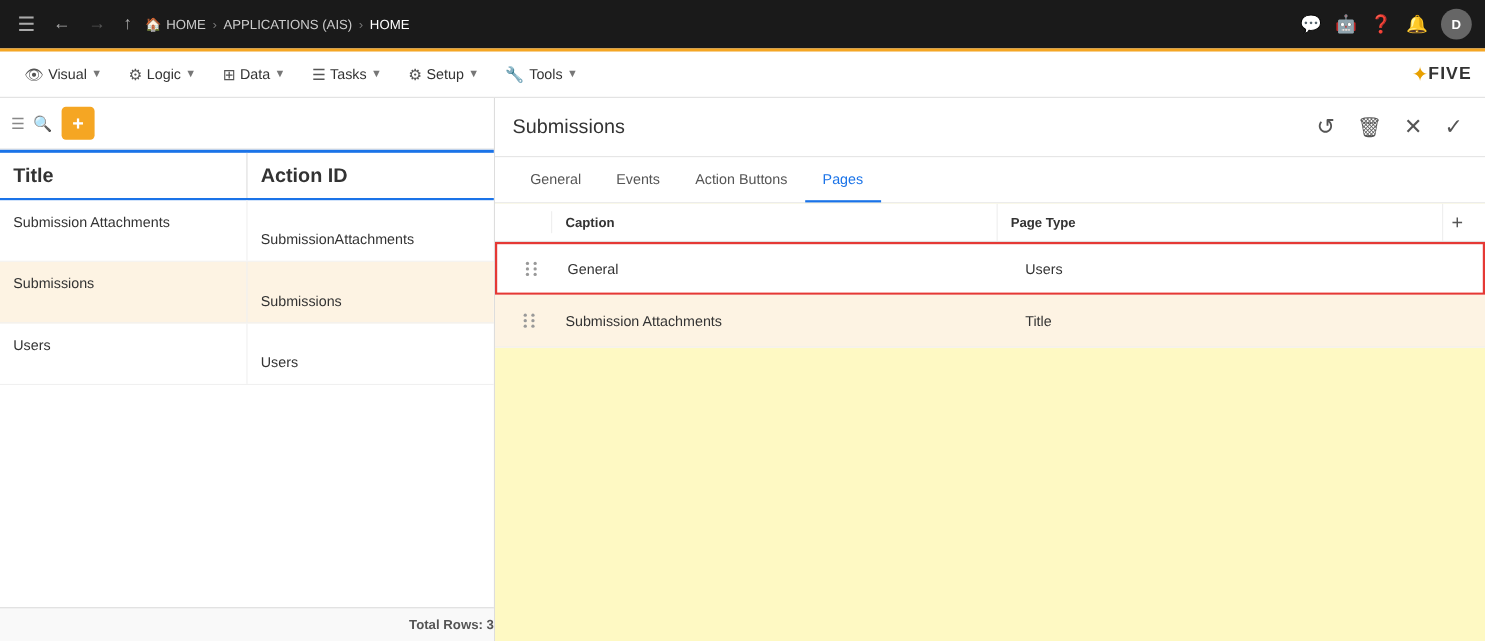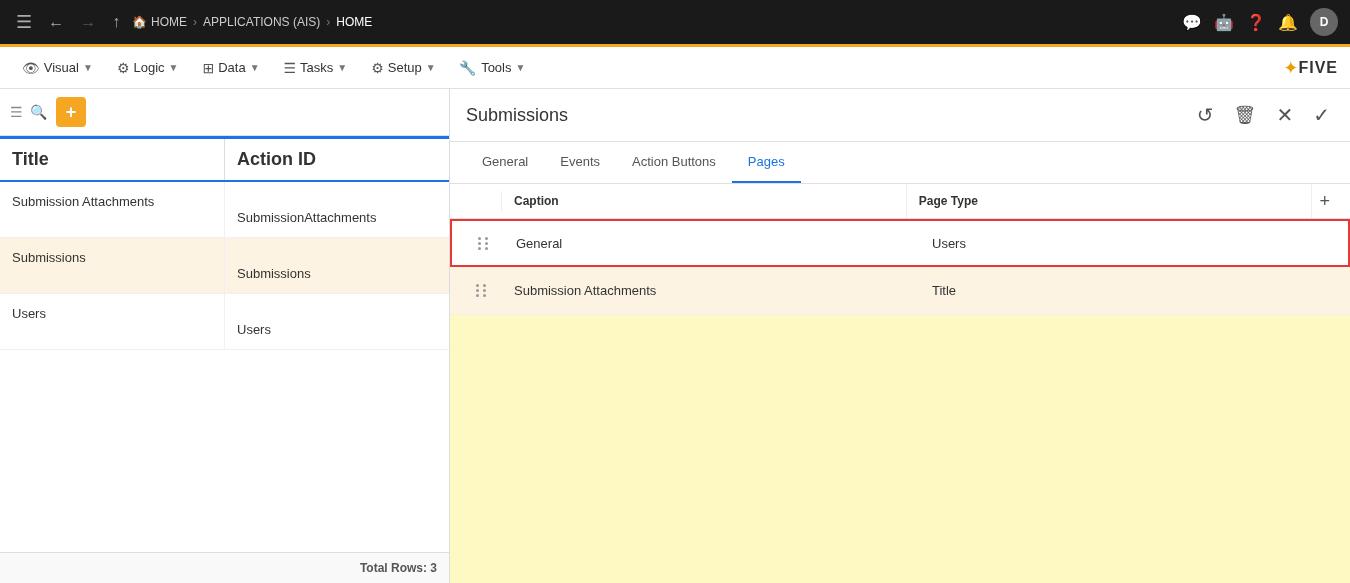--- a/index.html
+++ b/index.html
@@ -55,21 +55,21 @@
     .add-btn { background: #f5a623; color: #fff; border: none; width: 30px; height: 30px; border-radius: 4px; cursor: pointer; font-size: 18px; display: flex; align-items: center; justify-content: center; font-weight: bold; }
 
     .left-table { flex: 1; overflow: auto; }
     .left-table-header { display: flex; background: #fff; border-bottom: 2px solid #1a73e8; }
     .left-col-header { padding: 10px 12px; font-weight: 600; font-size: 18px; color: #333; flex: 1; border-right: 1px solid #ddd; }
     .left-col-header:last-child { border-right: none; }
     .left-table-row { display: flex; border-bottom: 1px solid #f0f0f0; cursor: pointer; }
     .left-table-row.active { background: #fdf3e3; }
     .left-cell { padding: 12px 12px; flex: 1; font-size: 13px; color: #333; border-right: 1px solid #f0f0f0; }
     .left-cell:last-child { border-right: none; margin-top: 16px; }
-    .total-rows { padding: 8px 12px; font-size: 12px; color: #555; font-weight: 600; text-align: right; border-top: 1px solid #ddd; background: #f9f9f9; }
+    .total-rows { padding: 8px 0; font-size: 12px; color: #555; font-weight: 600; text-align: right; border-top: 1px solid #ddd; background: #f9f9f9; }
 
     
     .right-panel { flex: 1; display: flex; flex-direction: column; background: #f5f5f5; }
     .right-header { display: flex; align-items: center; background: #fff; padding: 10px 16px; border-bottom: 1px solid #e0e0e0; }
     .right-title { font-size: 18px; font-weight: 500; color: #333; flex: 1; }
     .right-actions { display: flex; align-items: center; gap: 12px; }
     .action-icon { color: #555; font-size: 18px; cursor: pointer; padding: 4px; }
     .action-icon.check { color: #555; }
 
     

